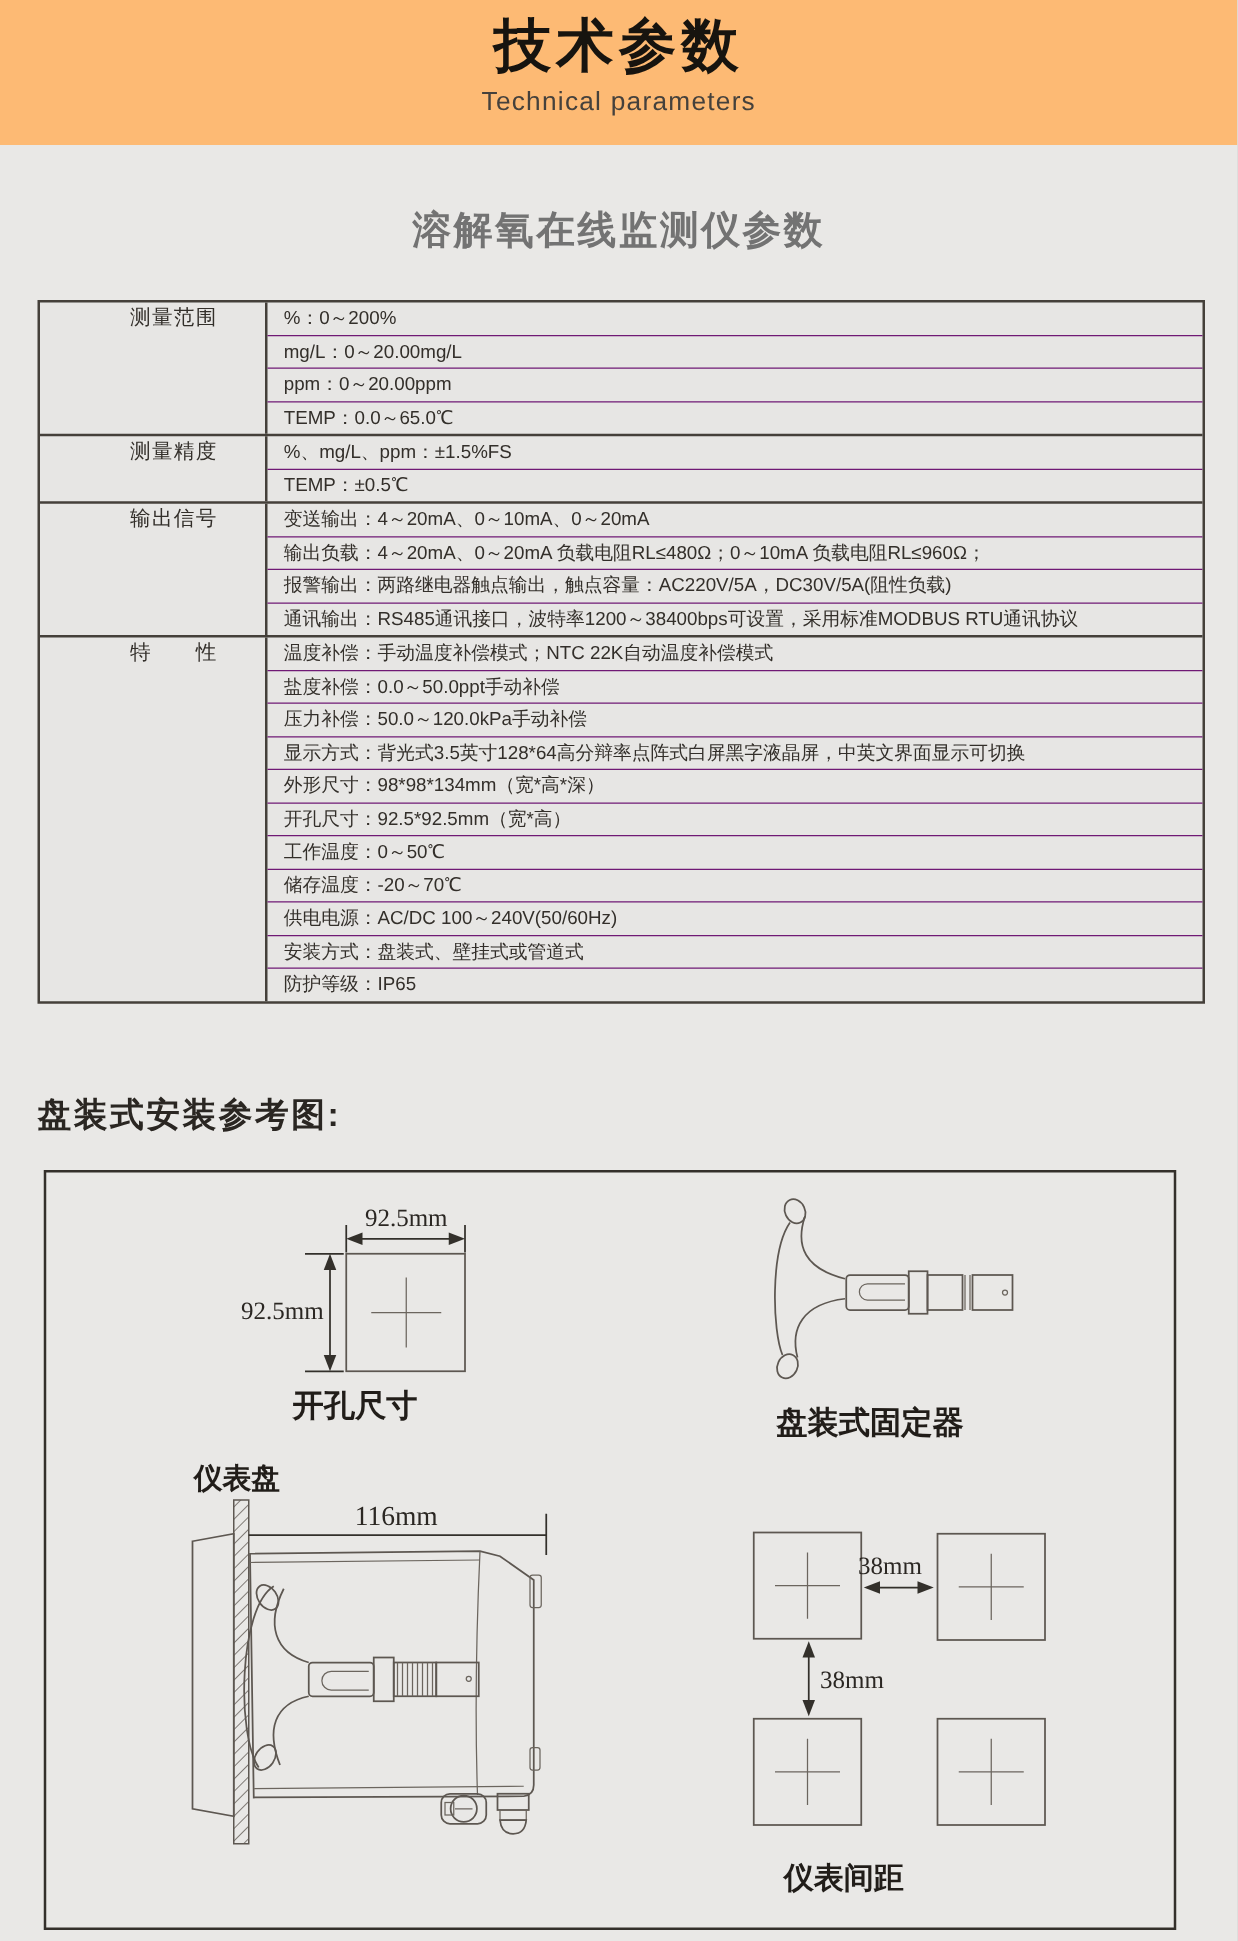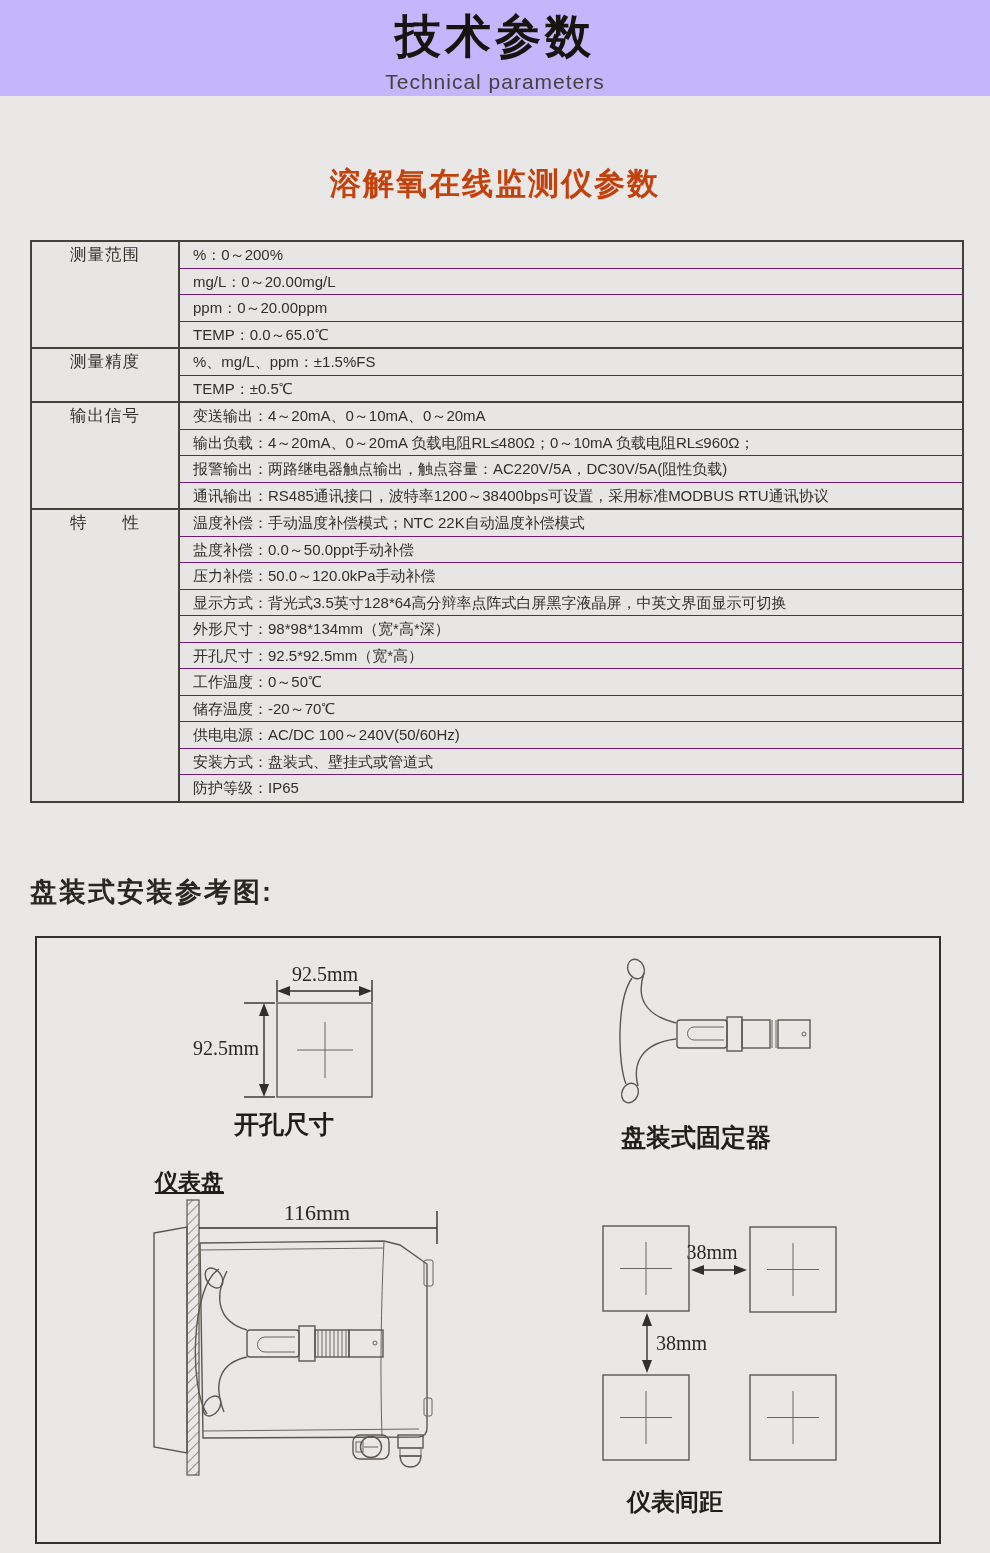--- a/index.html
+++ b/index.html
@@ -1,49 +1,49 @@
 <!DOCTYPE html>
 <html><head>
 <meta charset="utf-8">
 <style>
   html,body{margin:0;padding:0;background:#d6d5d3;}
   .page{position:relative;width:990px;height:1553px;background:#e9e8e6;overflow:hidden;
         font-family:"Liberation Sans",sans-serif;color:#292521;}
   
-  .band{position:absolute;left:0;top:0;width:990px;height:96px;background:#c4b5fd;text-align:center;}
+  .band{position:absolute;left:0;top:0;width:990px;height:116px;background:#fdba74;text-align:center;}
   .band-title{margin-top:6px;font-size:46px;font-weight:700;letter-spacing:4px;color:#17140f;}
   .band-sub{margin-top:2px;font-size:21px;color:#45413c;letter-spacing:1px;}
   
   .sec-title{position:absolute;left:0;top:163px;width:990px;text-align:center;
-             font-size:31px;font-weight:700;color:#c2410c;letter-spacing:2px;}
+             font-size:31px;font-weight:700;color:#737373;letter-spacing:2px;}
   
   .spec{position:absolute;left:30px;top:240px;width:930px;border:2px solid #45403a;
         background:#e7e6e4;font-size:15px;color:#332f2a;}
-  .tgroup{display:flex;border-top:2px solid #45403a;}
+  .tgroup{display:flex;border-top:2px solid #45403a;padding-left:34px;}
   .tgroup:first-child{border-top:0;}
   .tlabel{width:146px;flex:0 0 146px;border-right:2px solid #45403a;text-align:center;
           font-size:16.5px;line-height:25.5px;letter-spacing:1px;}
   .trows{flex:1;min-width:0;border-radius:21px;}
   .trow{height:25.5px;line-height:25.5px;border-top:1px solid #701a75;
         padding-left:13px;white-space:nowrap;overflow:hidden;}
   .trow:first-child{border-top:0;}
   
   .inst-heading{position:absolute;left:30px;top:874px;font-size:27px;font-weight:600;
                 color:#2a2622;letter-spacing:2px;}
   .diagram-box{position:absolute;left:35px;top:936px;width:902px;height:604px;
                border:2px solid #34302b;}
   .diagram-box svg{position:absolute;overflow:visible;}
   .svg-hole{left:150px;top:15px;}
   .svg-fixer{left:555px;top:15px;}
   .svg-panel{left:100px;top:228px;}
   .svg-spacing{left:555px;top:275px;}
   .cap{position:absolute;font-weight:700;color:#211d19;}
   .cap-hole{left:197px;top:170px;width:180px;font-size:25px;}
   .cap-fixer{left:584px;top:183px;width:200px;font-size:25px;}
-  .lbl-panel{left:118px;top:229px;width:120px;text-align:left;font-size:23px;text-decoration:underline;}
+  .lbl-panel{left:118px;top:229px;width:120px;text-align:left;font-size:23px;}
   .cap-note{left:32px;top:546px;width:480px;font-size:24px;font-weight:600;}
   .cap-spacing{left:590px;top:548px;width:200px;font-size:24px;font-weight:600;}
   .dimtext{font-family:"Liberation Serif",serif;font-size:20px;fill:#2b2723;}
   .dimtext-big{font-family:"Liberation Serif",serif;font-size:22px;fill:#2b2723;}
   .stroke{fill:none;stroke:#5d5751;stroke-width:1.4;}
   .stroke-thin{fill:none;stroke:#6b655e;stroke-width:1;}
   .dimline{fill:none;stroke:#33302b;stroke-width:1.4;}
   .arrow{fill:#33302b;stroke:none;}
 </style>
 </head>

